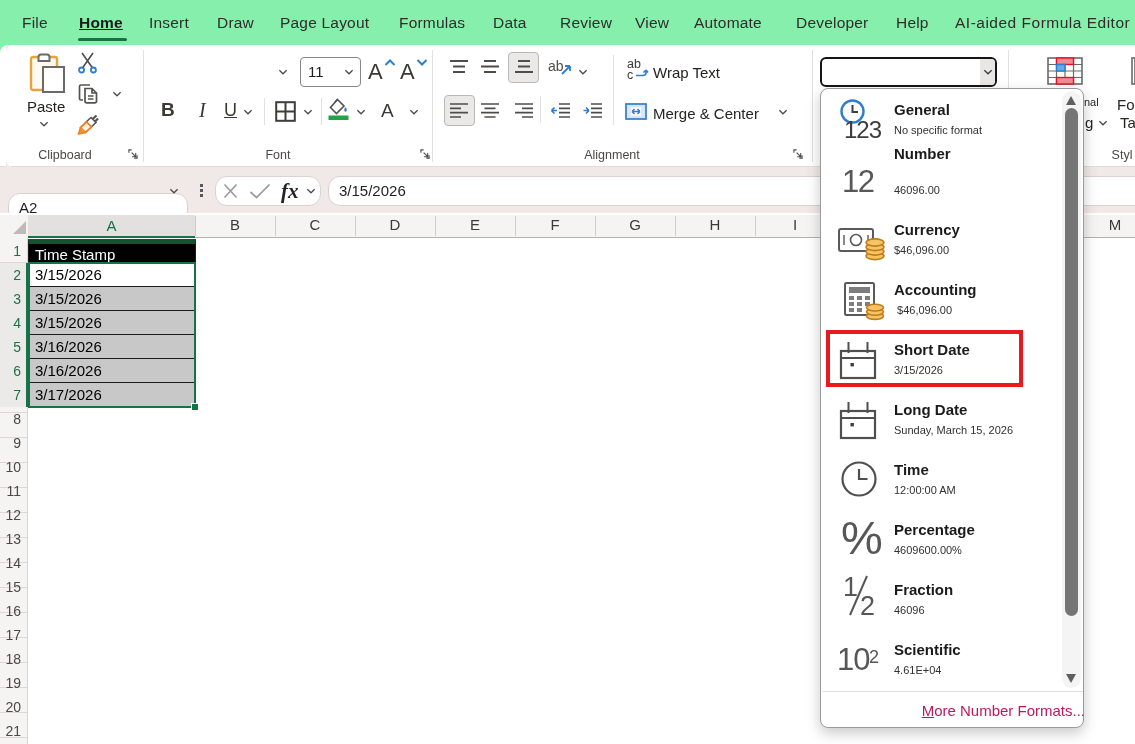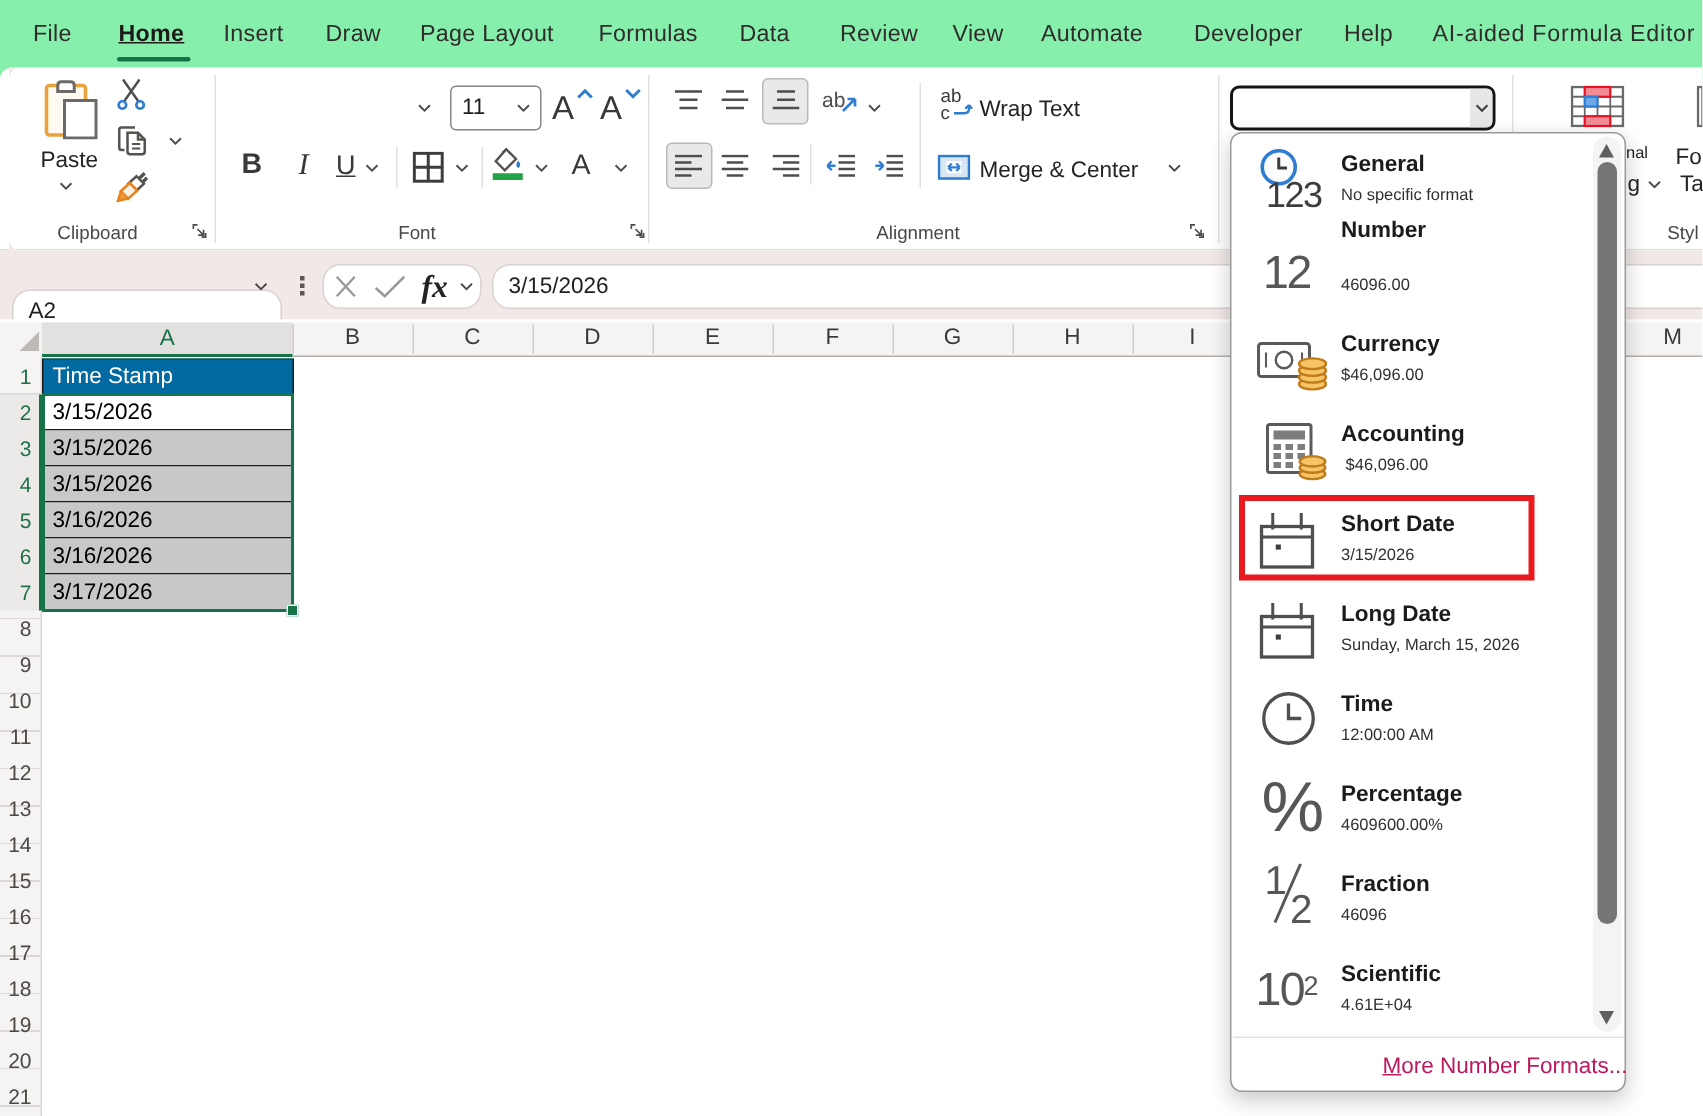--- a/index.html
+++ b/index.html
@@ -297,21 +297,21 @@
   <div class="rownum" style="top:314px;">13</div>
   <div class="rownum" style="top:338px;">14</div>
   <div class="rownum" style="top:362px;">15</div>
   <div class="rownum" style="top:386px;">16</div>
   <div class="rownum" style="top:410px;">17</div>
   <div class="rownum" style="top:434px;">18</div>
   <div class="rownum" style="top:458px;">19</div>
   <div class="rownum" style="top:482px;">20</div>
   <div class="rownum" style="top:506px;">21</div>
 
-  <div class="cell" style="top:26px; background:#0369a1; color:#fff; border-top:1px solid #14532d; height:24px; line-height:22px;">Time Stamp</div>
+  <div class="cell" style="top:26px; background:#000000; color:#fff; border-top:5px solid #14532d; height:24px; line-height:22px;">Time Stamp</div>
   <div class="cell" style="top:50px; background:#fff;">3/15/2026</div>
   <div class="cell" style="top:74px; background:#c8c8c8;">3/15/2026</div>
   <div class="cell" style="top:98px; background:#c8c8c8;">3/15/2026</div>
   <div class="cell" style="top:122px; background:#c8c8c8;">3/16/2026</div>
   <div class="cell" style="top:146px; background:#c8c8c8;">3/16/2026</div>
   <div class="cell" style="top:170px; background:#c8c8c8;">3/17/2026</div>
   <div style="position:absolute; left:28px; top:49px; width:168px; height:146px; border:2px solid #157347; pointer-events:none;"></div>
   <div style="position:absolute; left:191px; top:190px; width:8px; height:8px; background:#157347; border:1.5px solid #fff;"></div>
 </div>
 

